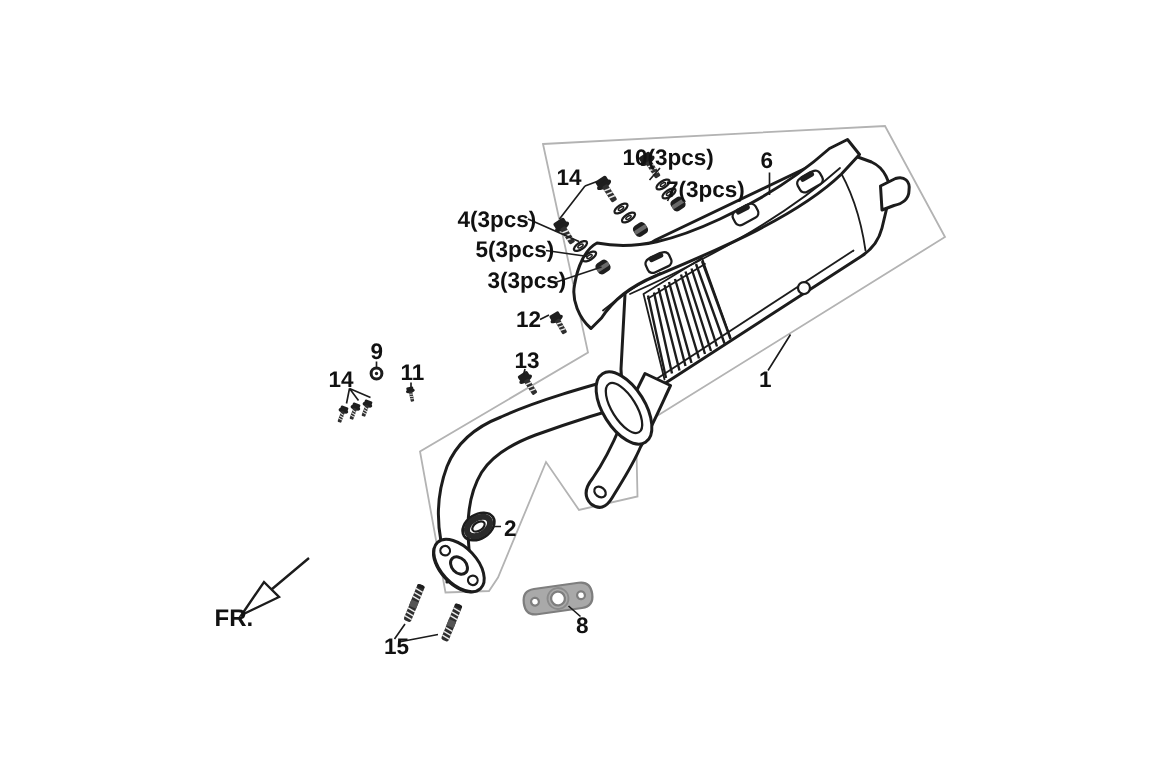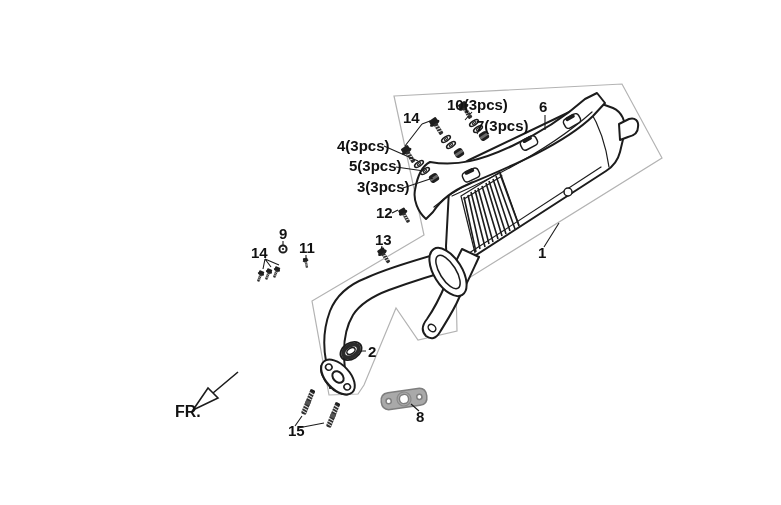--- a/index.html
+++ b/index.html
@@ -1,20 +1,20 @@
 <!DOCTYPE html>
 <html style="--ink: #1c1c1c; --boundary: #b3b3b3; --gasket_gray: #a9a9a9; --gasket_gray_edge: #7e7e7e; --background: #ffffff; --label: #111111;"><head>
 <meta charset="utf-8">
 <style>
   :root{
     --ink:#1c1c1c; --boundary:#b3b3b3; --gasket_gray:#a9a9a9;
     --gasket_gray_edge:#7e7e7e; --background:#ffffff; --label:#111111;
   }
   html,body{margin:0;padding:0;background:var(--background);}
-  .stage{position:relative;width:667px;height:505px;background:var(--background);overflow:hidden;margin-left:32px;}
+  .stage{position:relative;width:667px;height:505px;background:var(--background);overflow:hidden;}
   svg{display:block;}
   .ln1{fill:none;stroke:var(--ink);stroke-width:1.2;stroke-linejoin:round;stroke-linecap:round;}
   .whs{fill:#fff;stroke:var(--ink);stroke-width:2;stroke-linejoin:round;}
   .whs1{fill:#fff;stroke:var(--ink);stroke-width:1.5;}
   .boundary{fill:none;stroke:var(--boundary);stroke-width:1.2;stroke-linejoin:miter;}
   .leader{fill:none;stroke:var(--ink);stroke-width:1.1;}
   .callout{font-family:"Liberation Sans",sans-serif;font-size:15px;font-weight:600;fill:var(--label);}
   .callout-big{font-family:"Liberation Sans",sans-serif;font-size:16px;font-weight:700;fill:var(--label);}
   .dk{fill:#1e1e1e;}
   .dk2{fill:#2f2f2f;}

